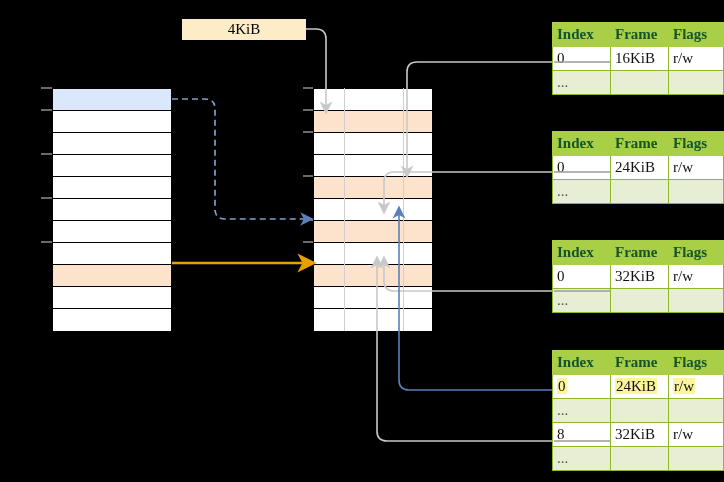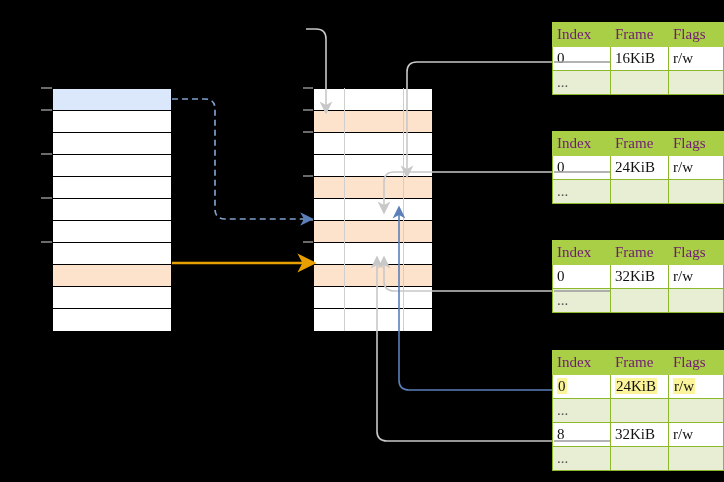--- a/index.html
+++ b/index.html
@@ -38,35 +38,38 @@
     background:#fff;table-layout:fixed;
   }
   .ptable th,.ptable td{
     border:1px solid #8cb82b;
     font-size:15px;font-weight:normal;
     padding:2px 4px;
     text-align:left;white-space:nowrap;overflow:hidden;
     height:24px;box-sizing:border-box;
   }
   .ptable th{
-    background:#a8cf45;color:#701a75;font-weight:normal;
+    background:#a8cf45;color:#14532d;font-weight:bold;
     border-color:#a8cf45;
   }
   .ptable td{background:#fff;color:#111;}
   .ptable tr.alt td{background:#e8eed4;color:#555;}
   .ptable td .hl{background:#fbf49a;padding:0 1px;}
   .ptable col.c-index{width:58px;}
   .ptable col.c-frame{width:58px;}
   .ptable col.c-flags{width:55px;}
 </style>
 </head>
 <body>
 
 <div id="canvas">
 
+  <div class="tagbox" style="left:182px;top:19px;width:124px;height:21px;">
+    <span>4KiB</span>
+  </div>
 
   <div class="col" id="vcol" style="left:52px;top:88px;width:120px;height:243px;">
       <div class="cell blue"></div>
       <div class="cell"></div>
       <div class="cell"></div>
       <div class="cell"></div>
       <div class="cell"></div>
       <div class="cell"></div>
       <div class="cell"></div>
       <div class="cell"></div>

